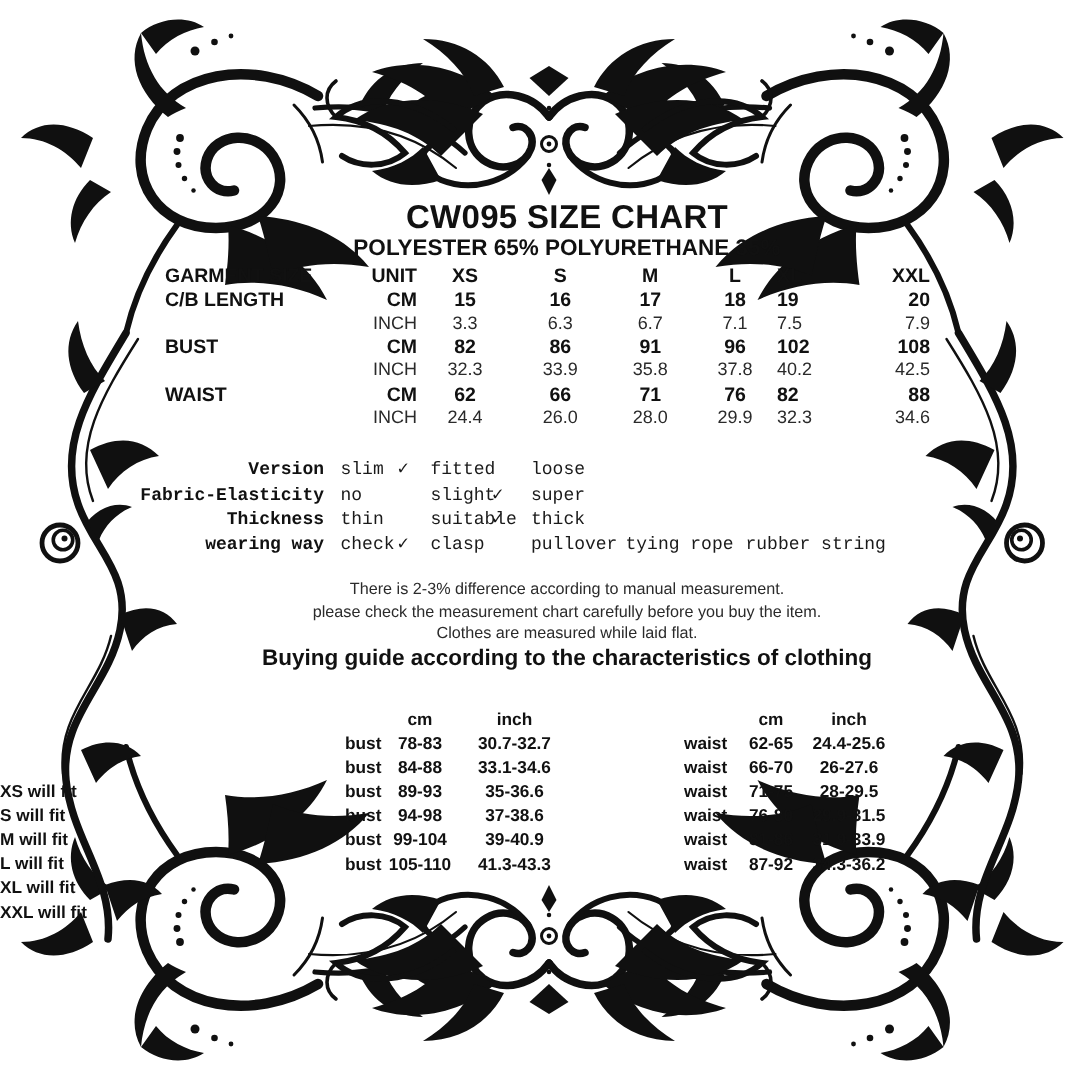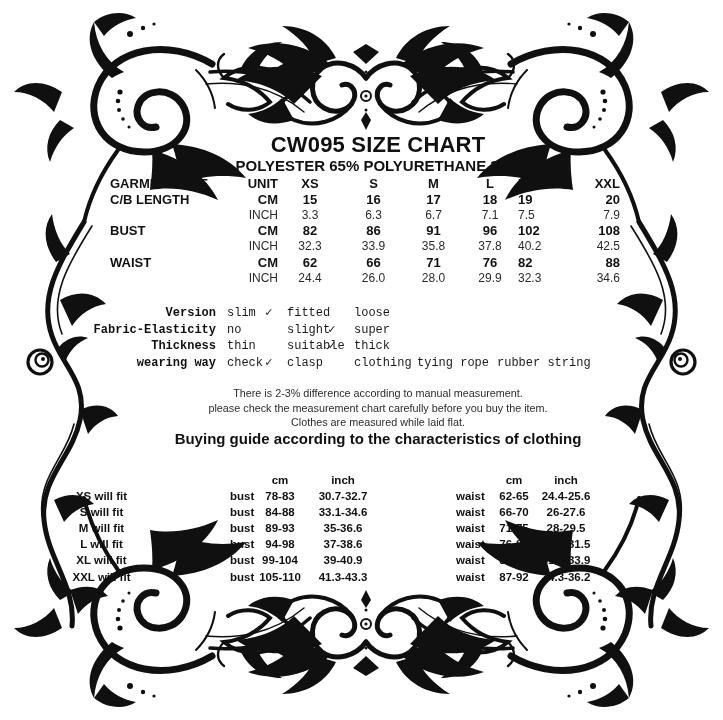--- a/index.html
+++ b/index.html
@@ -44,21 +44,21 @@
     font-size:10.8px;color:#2b2b2b;}
   .notes div{height:14.6px;line-height:14.6px;}
 
   .gtitle{position:absolute;left:33px;top:430px;width:690px;text-align:center;
     font-size:15px;font-weight:bold;color:#111;}
 
   
   .guide{position:absolute;left:0;top:472px;width:723px;font-size:11.5px;font-weight:bold;color:#111;}
   .grow{position:relative;height:16.1px;line-height:16.1px;white-space:nowrap;}
   .grow span{position:absolute;top:0;}
-  .gsize{left:0;width:203px;text-align:center;}
+  .gsize{left:0;width:203px;text-align:left;margin-top:32px;}
   .gbust{left:230px;}
   .gcmL{left:252px;width:56px;text-align:center;}
   .ginL{left:303px;width:80px;text-align:center;}
   .gwaist{left:456px;}
   .gcmR{left:491px;width:46px;text-align:center;}
   .ginR{left:528px;width:76px;text-align:center;}
 </style>
 </head>
 <body>
 
@@ -241,21 +241,21 @@
       <span class="ao2">suitable</span>
       <span class="ac2">✓</span>
       <span class="ao3">thick</span>
     </div>
     <div class="arow">
       <span class="alabel">wearing way</span>
       <span class="ao1">check</span>
       <span class="ac1">✓</span>
       <span class="ao2">clasp</span>
       <span class="ac2"></span>
-      <span class="ao3">clothing</span>
+      <span class="ao3">pullover</span>
       <span class="ao4">tying rope</span>
       <span class="ao5">rubber string</span>
     </div>
   </div>
 
   <div class="notes">
     <div>There is 2-3% difference according to manual measurement.</div>
     <div>please check the measurement chart carefully before you buy the item.</div>
     <div>Clothes are measured while laid flat.</div>
   </div>

